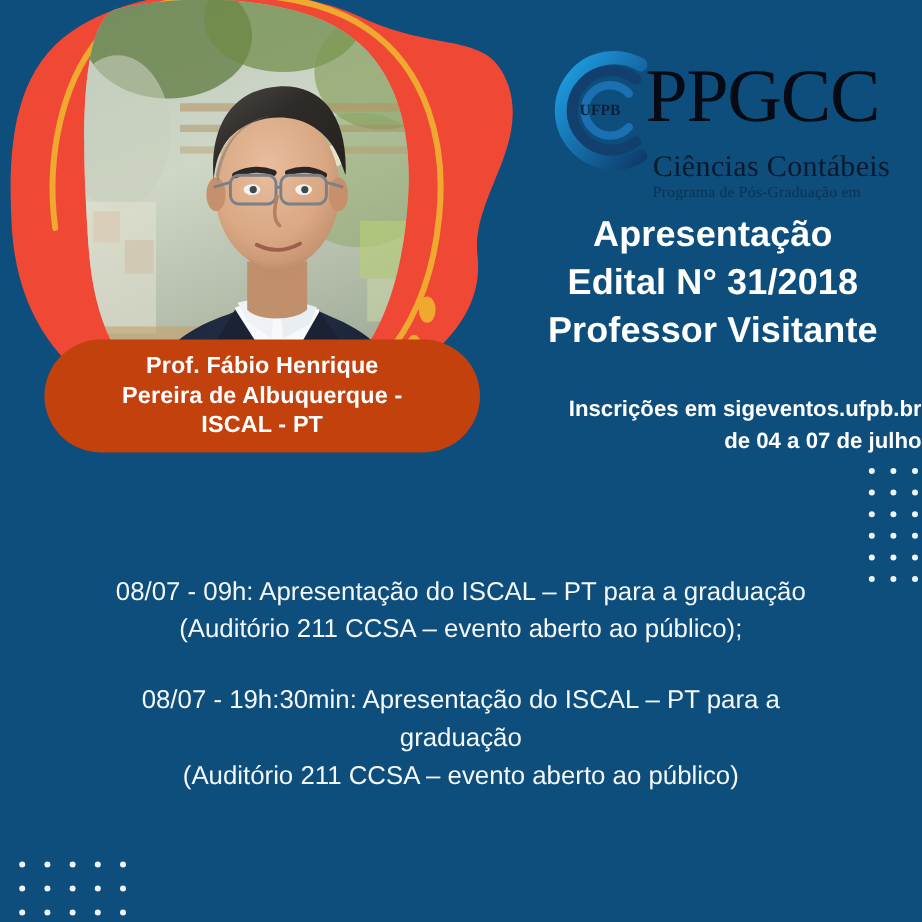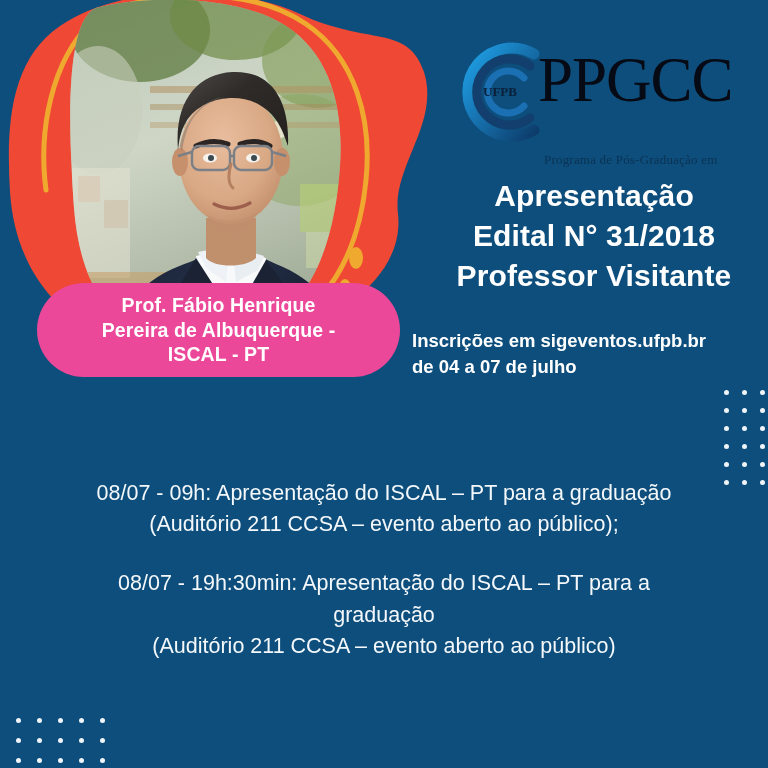--- a/index.html
+++ b/index.html
@@ -34,21 +34,21 @@
   
   #artwork {
     position:absolute; left:0; top:0; width:436px; height:400px;
   }
   #artwork svg { position:absolute; left:0; top:0; }
 
   
   #name-pill {
     position:absolute; left:37px; top:283px;
     width:363px; height:94px;
-    background:#ec4899;
+    background:#c2410c;
     border-radius:47px;
     display:flex; flex-direction:column;
     align-items:center; justify-content:center;
     color:#ffffff;
     font-weight:bold;
     font-size:19.5px;
     line-height:1.28;
     text-align:center;
     letter-spacing:.1px;
     z-index:6;
@@ -81,21 +81,21 @@
 
   
   #headline {
     position:absolute; left:420px; top:176px; width:348px;
     text-align:center; color:#ffffff;
     font-weight:bold; font-size:30px; line-height:1.34;
     letter-spacing:.1px;
   }
   #subhead {
     position:absolute; left:412px; top:328px; width:356px;
-    text-align:left; color:#ffffff;
+    text-align:right; color:#ffffff;
     font-weight:bold; font-size:18.5px; line-height:1.38;
   }
 
   
   #schedule {
     position:absolute; left:44px; top:478px; width:680px;
     text-align:center; color:#f4f8fb;
     font-size:21.5px; line-height:1.45;
   }
   #schedule .para { margin-bottom:28px; }
@@ -244,20 +244,21 @@
 
   <div id="logo-block">
     <svg id="logo-mark" viewBox="0 0 108 108">
       <path d="M86 16 A44 44 0 1 0 86 92" fill="none" stroke="url(#logoArcA)" stroke-width="11" stroke-linecap="round"></path>
       <path d="M82 28 A33 33 0 1 0 82 80" fill="none" stroke="#123f6d" stroke-width="9" stroke-linecap="round"></path>
       <path d="M76 40 A21 21 0 1 0 76 68" fill="none" stroke="#1b6fb3" stroke-width="7" stroke-linecap="round"></path>
       <text x="52" y="58" font-family="Liberation Serif, serif" font-size="13" font-weight="bold" fill="#0a1f38" text-anchor="middle">UFPB</text>
     </svg>
     <div id="logo-word">PPGCC</div>
     <div id="logo-sub-1">Programa de Pós-Graduação em</div>
+    <div id="logo-sub-2">Ciências Contábeis</div>
   </div>
 
   <div id="headline">
     <div>Apresentação</div>
     <div>Edital N° 31/2018</div>
     <div>Professor Visitante</div>
   </div>
 
   <div id="subhead">
     <div>Inscrições em sigeventos.ufpb.br</div>

